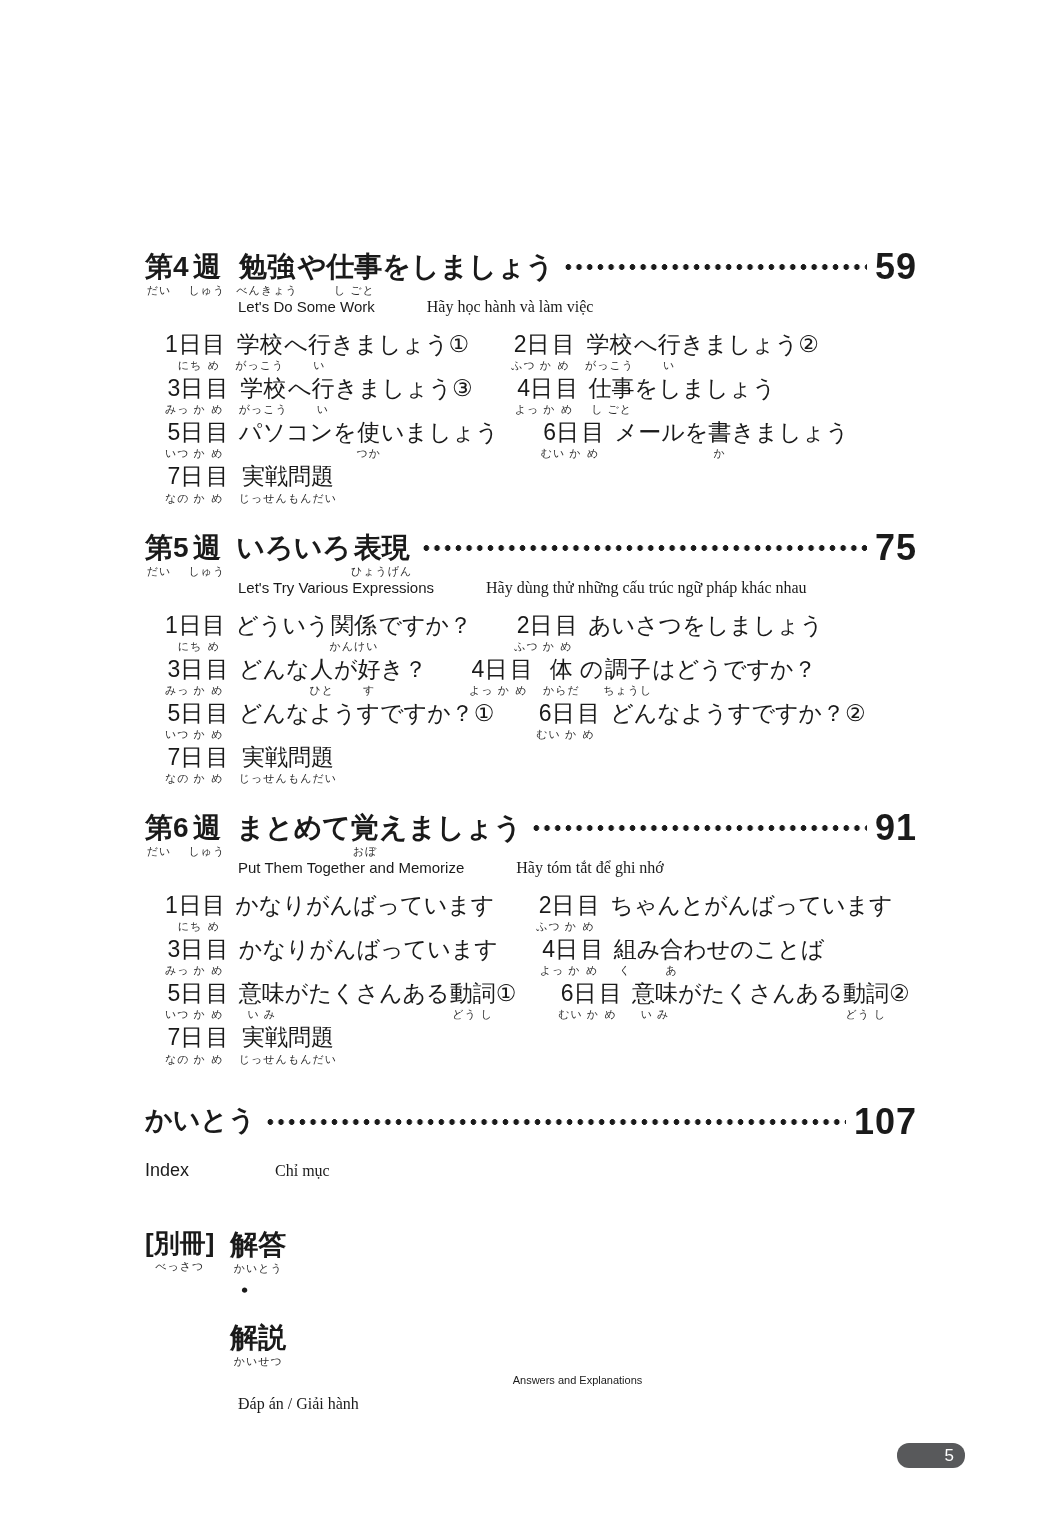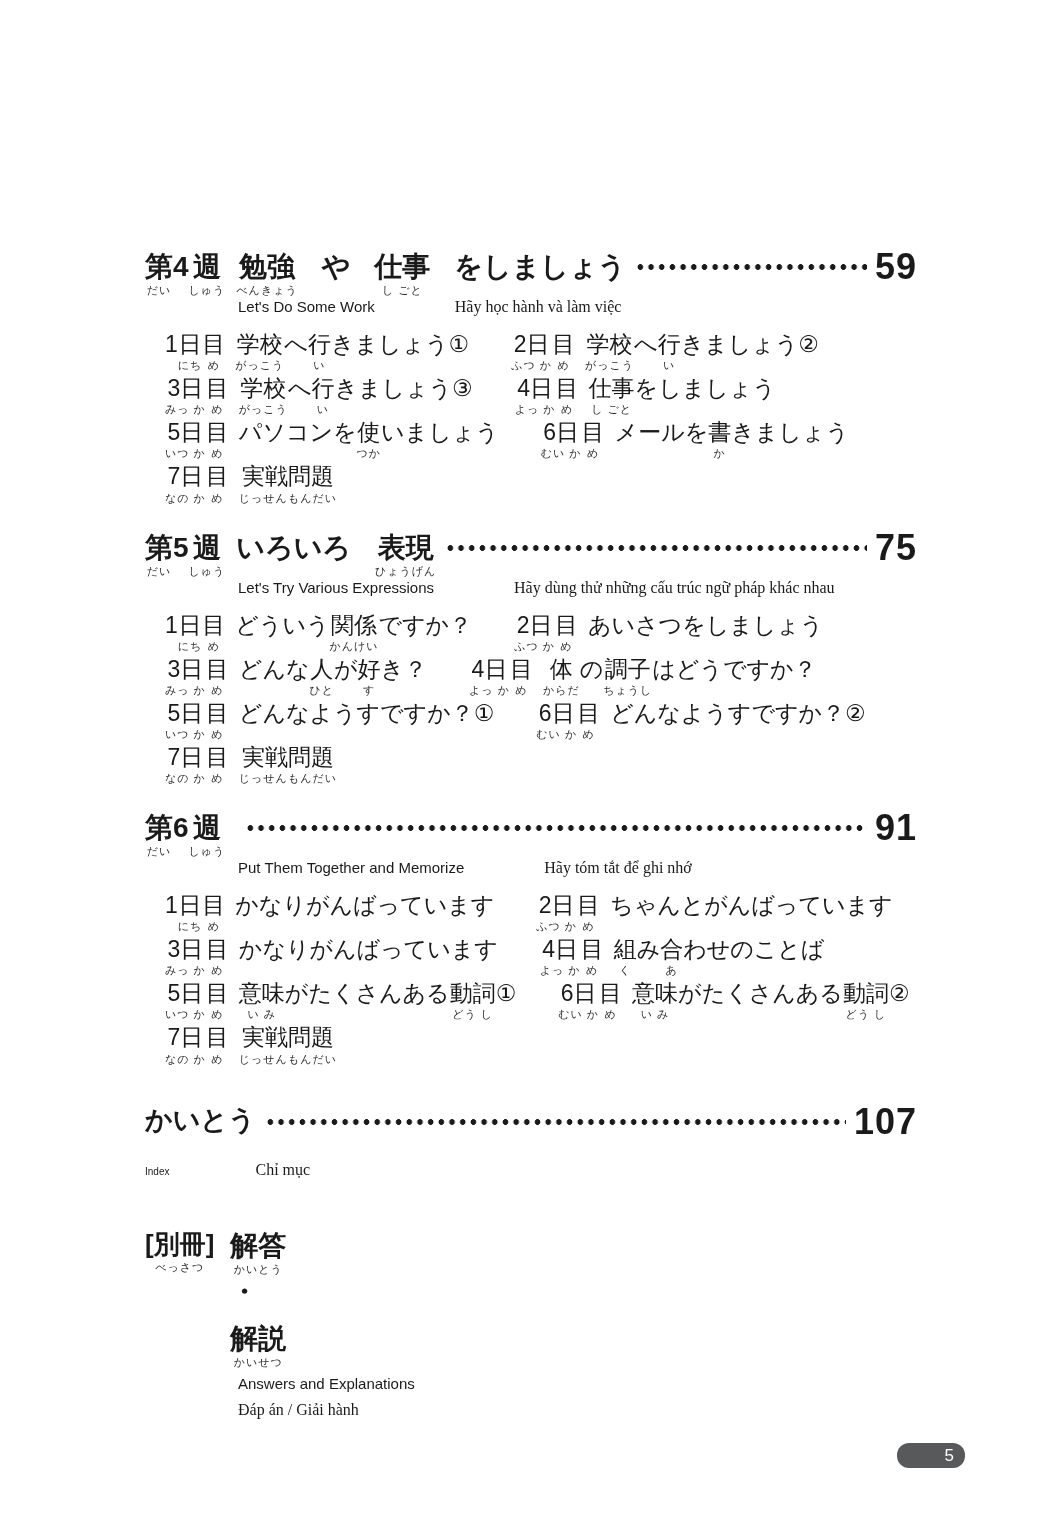--- a/index.html
+++ b/index.html
@@ -23,54 +23,54 @@
   .seg .base { white-space: pre; line-height: 1.18; }
   .seg .read {
     font-size: 11px; line-height: 12px; height: 12px;
     letter-spacing: 1px; white-space: pre; margin-top: 1px;
     font-weight: 400; color: #2a2a2a;
   }
 
   
   .toc-row { display: flex; align-items: flex-start; }
   .week-label { font-size: 28px; font-weight: 700; margin-right: 11px; }
-  .week-title { font-size: 28px; font-weight: 700; gap: 24px; }
+  .week-title { font-size: 28px; font-weight: 700; }
   .leader {
     flex: 1 1 auto; height: 34px; margin: 0 8px 0 9px;
     background-image: radial-gradient(circle, #1a1a1a 2.6px, transparent 3.1px);
     background-size: 10.7px 34px;
     background-repeat: repeat-x;
     background-position: left center;
   }
   .page-num { font-size: 36px; font-weight: 700; line-height: 34px; letter-spacing: 1px; }
 
-  .subtitle-row { display: flex; margin-left: 93px; margin-top: 2px; gap: 80px; align-items: baseline; }
+  .subtitle-row { display: flex; margin-left: 93px; margin-top: 2px; gap: 52px; align-items: baseline; }
   .sub-en { font-size: 15px; line-height: 18px; color: #1a1a1a; }
   .sub-vi { font-size: 16px; line-height: 18px; font-family: "Liberation Serif", "DejaVu Serif", serif; }
 
   
   .days { margin-top: 15px; margin-left: 20px; }
   .day-row { display: flex; gap: 42px; margin-bottom: 4px; }
   .day { display: flex; align-items: flex-start; gap: 10px; font-size: 23px; }
   .day-num { font-weight: 400; }
   .week-section { margin-bottom: 27px; }
 
   
   .index-section { margin-top: 40px; }
   .index-title { font-size: 27px; font-weight: 700; }
   .index-sub { display: flex; margin-top: 12px; align-items: baseline; }
-  .index-sub .sub-en { font-size: 10px; }
+  .index-sub .sub-en { font-size: 18px; }
   .index-sub .sub-vi { margin-left: 86px; }
 
   
   .appendix { margin-top: 48px; }
   .appendix-header { display: flex; align-items: flex-start; }
   .appendix-label { font-size: 26px; font-weight: 700; margin-right: 16px; }
   .appendix-title { font-size: 28px; font-weight: 700; flex-direction: column; }
-  .appendix-en { margin-left: 93px; margin-top: 7px; font-size: 15px; }
+  .appendix-en { margin-left: 93px; margin-top: 7px; font-size: 11px; text-align: center; }
   .appendix-vi { margin-left: 93px; margin-top: 9px; font-size: 16px;
                  font-family: "Liberation Serif", "DejaVu Serif", serif; }
 
   
   .page-badge {
     position: absolute; left: 897px; top: 1443px;
     width: 68px; height: 25px; box-sizing: border-box;
     background: #58595b; border-radius: 12px;
     color: #ffffff; font-size: 17px; line-height: 25px;
     text-align: right; padding-right: 11px;
@@ -538,20 +538,34 @@
             </span>
             <span class="seg">
               <span class="base">6</span>
               <span class="read"></span>
             </span>
             <span class="seg">
               <span class="base">週</span>
               <span class="read">しゅう</span>
             </span>
           </span>
+          <span class="ruby-line week-title">
+            <span class="seg">
+              <span class="base">まとめて</span>
+              <span class="read"></span>
+            </span>
+            <span class="seg">
+              <span class="base">覚</span>
+              <span class="read">おぼ</span>
+            </span>
+            <span class="seg">
+              <span class="base">えましょう</span>
+              <span class="read"></span>
+            </span>
+          </span>
           <span class="leader"></span>
           <span class="page-num">91</span>
         </div>
         <div class="subtitle-row">
           <span class="sub-en">Put Them Together and Memorize</span>
           <span class="sub-vi">Hãy tóm tắt để ghi nhớ</span>
         </div>
         <div class="days">
           <div class="day-row">
             <div class="day">

